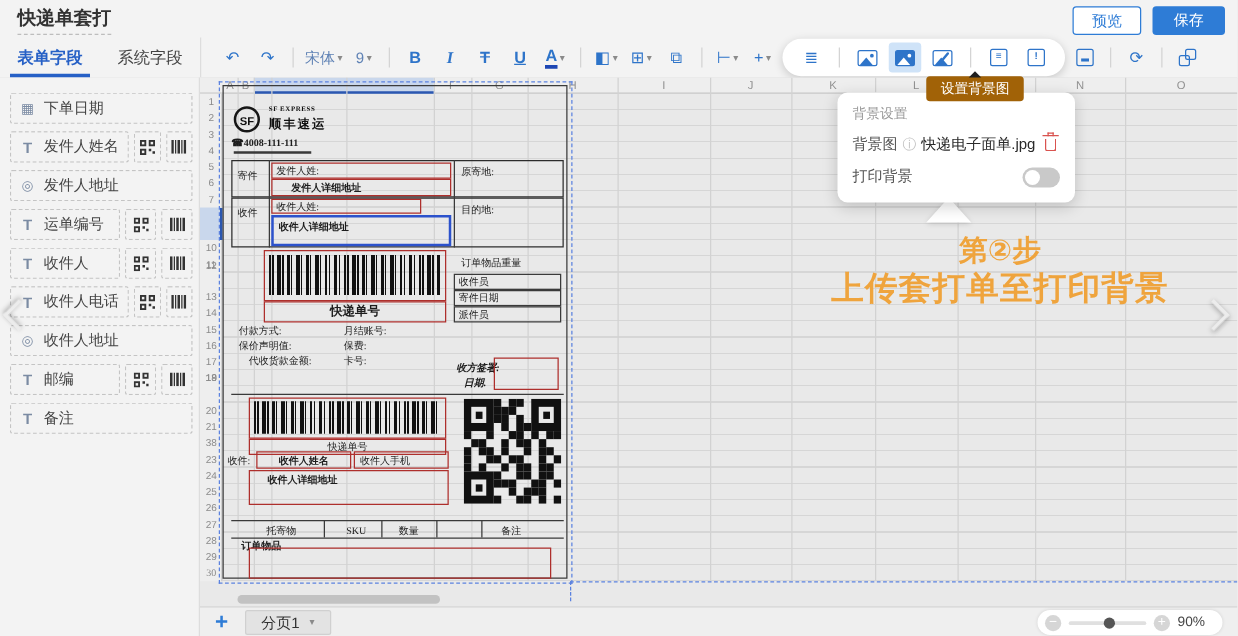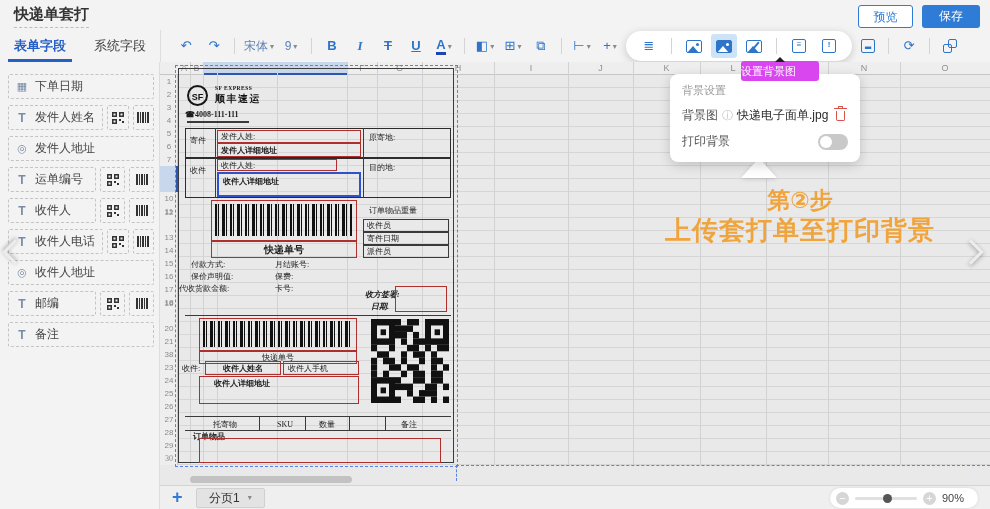--- a/index.html
+++ b/index.html
@@ -92,22 +92,22 @@
          box-shadow:0 3px 12px rgba(0,0,0,.18);padding:9px 12px 12px;box-sizing:border-box;z-index:20}
   .popup .ptitle{font-size:11px;color:#9a9a9a}
   .prow{display:flex;align-items:center;gap:4px;margin-top:9px;font-size:12px;color:#555}
   .pfile{color:#2a2a2a}
   .info{color:#c0c0c0;font-size:11px}
   .trash{position:relative;width:9px;height:10px;border:1.5px solid #d9534f;border-top:none;border-radius:0 0 2px 2px;box-sizing:border-box;margin-left:4px;cursor:pointer}
   .trash::before{content:"";position:absolute;top:-3px;left:-3px;right:-3px;height:1.5px;background:#d9534f}
   .trash::after{content:"";position:absolute;top:-5px;left:1px;width:3px;height:2px;border:1.5px solid #d9534f;border-bottom:none}
   .toggle{width:30px;height:16px;border-radius:9px;background:#c9c9c9;position:relative;margin-left:auto;cursor:pointer}
   .toggle::after{content:"";position:absolute;left:2px;top:2px;width:12px;height:12px;border-radius:50%;background:#fff}
-  .tooltip{position:absolute;left:741px;top:61px;width:78px;height:20px;background:#d946ef;border-radius:3px;color:#fff;
-           font-size:11px;line-height:20px;z-index:30}
+  .tooltip{position:absolute;left:741px;top:61px;width:78px;height:20px;background:#a16207;border-radius:3px;color:#fff;
+           font-size:11px;line-height:20px;text-align:center;z-index:30}
   .tooltip::after{content:"";position:absolute;left:50%;top:-9px;margin-left:-5px;border:5px solid transparent;border-bottom-color:#1f1f1f}
   .guide-tri{position:absolute;left:741px;top:158px;width:0;height:0;border-left:18px solid transparent;border-right:18px solid transparent;border-bottom:20px solid #fff;z-index:15;filter:drop-shadow(0 1px 2px rgba(0,0,0,.15))}
   .guide{position:absolute;left:633px;top:186px;width:334px;text-align:center;color:#efa43d;z-index:15;font-weight:800;pointer-events:none}
   .guide .l1{font-size:23px;line-height:28px}
   .guide .l2{font-size:26px;line-height:32px;letter-spacing:1px;white-space:nowrap}
   
   .footer{position:absolute;left:160px;top:485px;width:830px;height:24px;background:#efefef;border-top:1px solid #d4d4d4;box-sizing:border-box}
   .addbtn{position:absolute;left:12px;top:1px;font-size:18px;color:#2e7cd6;font-weight:700;cursor:pointer}
   .sheettab{position:absolute;left:36px;top:2px;height:20px;padding:0 12px;background:#e3e3e3;border:1px solid #d0d0d0;border-radius:2px;
             font-size:12px;line-height:20px;color:#333;display:flex;align-items:center;gap:8px;cursor:pointer;box-sizing:border-box}
@@ -467,41 +467,41 @@
     <div class="brand2">顺丰速运</div>
     <div class="wtext" style="left:6px;top:41px;font-weight:700">☎4008-111-111</div>
     <div class="hl" style="left:8px;top:52px;width:62px;height:2px"></div>
 
     <div class="frame" style="left:6px;top:59px;width:266px;height:30px"></div>
     <div class="frame" style="left:6px;top:89px;width:266px;height:40px"></div>
     <div class="vl" style="left:36px;top:59px;height:70px"></div>
     <div class="vl" style="left:184px;top:59px;height:70px"></div>
     <div class="wtext" style="left:11px;top:67px">寄件</div>
     <div class="rbox" style="left:38px;top:61px;width:144px;height:13px;padding:1px 0 0 3px">发件人姓:</div>
-    <div class="rbox" style="left:38px;top:74px;width:144px;height:14px;padding:2px 0 0 3px;font-weight:700">发件人详细地址</div>
+    <div class="rbox" style="left:38px;top:74px;width:144px;height:14px;padding:2px 0 0 15px;font-weight:700">发件人详细地址</div>
     <div class="wtext" style="left:190px;top:64px">原寄地:</div>
     <div class="wtext" style="left:11px;top:97px">收件</div>
     <div class="rbox" style="left:38px;top:90px;width:120px;height:12px;padding:1px 0 0 3px">收件人姓:</div>
     <div class="wtext" style="left:190px;top:94px">目的地:</div>
     <div class="bluebox" style="left:38px;top:103px;width:144px;height:25px;padding:2px 0 0 4px;font-weight:700">收件人详细地址</div>
 
     <div class="rbox" style="left:32px;top:131px;width:146px;height:41px">
       <div class="bars" style="left:3px;top:3px;width:137px;height:32px"></div>
     </div>
     <div class="wtext" style="left:190px;top:137px">订单物品重量</div>
     <div class="bbox" style="left:184px;top:150px;width:86px;height:13px">收件员</div>
     <div class="bbox" style="left:184px;top:163px;width:86px;height:13px">寄件日期</div>
     <div class="bbox" style="left:184px;top:176px;width:86px;height:13px">派件员</div>
     <div class="rbox" style="left:32px;top:172px;width:146px;height:17px;text-align:center;font-size:10px;font-weight:700;line-height:15px">快递单号</div>
 
     <div class="wtext" style="left:12px;top:191px">付款方式:</div>
     <div class="wtext" style="left:96px;top:191px">月结账号:</div>
     <div class="wtext" style="left:12px;top:203px">保价声明值:</div>
     <div class="wtext" style="left:96px;top:203px">保费:</div>
-    <div class="wtext" style="left:0;top:215px">代收货款金额:</div>
+    <div class="wtext" style="left:20px;top:215px">代收货款金额:</div>
     <div class="wtext" style="left:96px;top:215px">卡号:</div>
     <div class="wtext" style="left:186px;top:221px;font-style:italic;font-weight:700">收方签署:</div>
     <div class="rbox" style="left:216px;top:217px;width:52px;height:26px"></div>
     <div class="wtext" style="left:192px;top:233px;font-style:italic;font-weight:700">日期.</div>
 
     <div class="hl" style="left:6px;top:246px;width:266px"></div>
     <div class="rbox" style="left:20px;top:249px;width:158px;height:33px">
       <div class="bars" style="left:3px;top:2px;width:149px;height:26px"></div>
     </div>
     <div class="rbox" style="left:20px;top:282px;width:158px;height:13px;text-align:center;padding-top:1px">快递单号</div>

